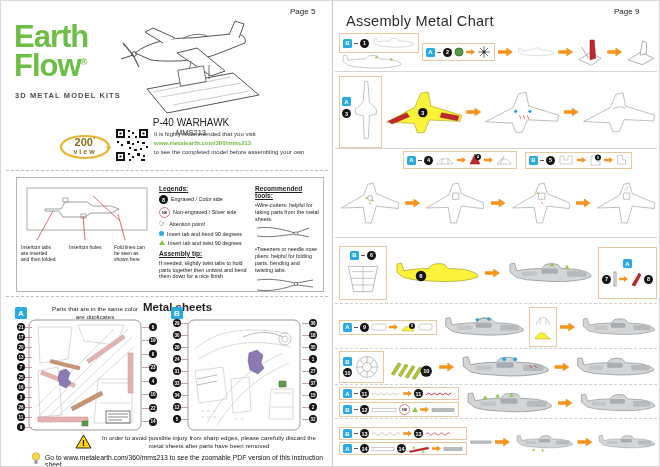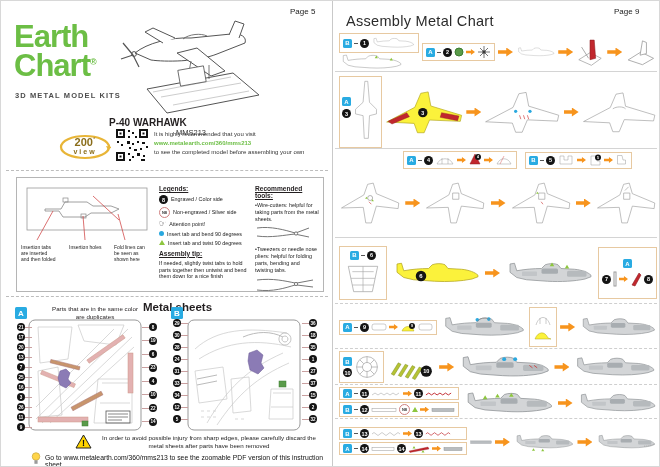--- a/index.html
+++ b/index.html
@@ -13,21 +13,21 @@
   .page-label{font-size:8px;color:#222;}
   .dashsep{border-top:1px dashed #bdbdbd;height:0;}
   .vdivider{width:1px;background:#c9c9c9;top:0;bottom:0;}
   .hline{height:1px;background:#d4d4d4;left:334px;right:2px;}
   .hdash{height:0;border-top:1px dashed #cfcfcf;left:334px;right:2px;}
   
   .logo{line-height:.92;font-weight:bold;letter-spacing:-1px;color:#6CBE45;font-size:31px;}
   .logo sup{font-size:9px;letter-spacing:0;}
   .tagline{font-size:7.5px;font-weight:bold;color:#4d4d4d;letter-spacing:1.1px;}
   
-  .model-name{font-size:10px;font-weight:bold;}
+  .model-name{font-size:10px;font-weight:normal;text-align:center;}
   .model-sku{font-size:7.5px;text-align:center;color:#333;}
   .flow-title{font-size:14.5px;color:#2b2b2b;letter-spacing:.3px;}
   
   .note{font-size:6px;line-height:1.5;color:#333;}
   .note .url{color:#6CBE45;font-weight:bold;}
   
   .legbox{border:1px solid #b5b5b5;background:#fff;}
   .coltitle{font-size:6.6px;font-weight:bold;text-decoration:underline;margin-bottom:3px;}
   .legitem{display:flex;align-items:center;gap:3px;margin:2.6px 0;}
   .legitem .lab{font-size:5.4px;line-height:1.15;color:#222;}
@@ -96,21 +96,21 @@
     </symbol>
   </defs>
 </svg>
 
 <section>
 
   <div class="abs page-label" style="left:289px;top:6px">Page 5</div>
 
   <div class="abs" style="left:13px;top:22px">
     <div class="logo"><span>Earth</span></div>
-    <div class="logo"><span>Chart</span><sup>®</sup></div>
+    <div class="logo"><span>Flow</span><sup>®</sup></div>
   </div>
   <div class="abs tagline" style="left:14px;top:90px">3D METAL MODEL KITS</div>
 
   <svg class="abs" style="left:112px;top:12px" width="156" height="102" viewBox="0 0 156 102">
     <g fill="none" stroke="#555" stroke-width="1">
       <path d="M34,76 L120,60 L146,82 L54,100 Z"></path>
       <path d="M40,79 L118,64 M48,84 L128,70 M60,92 L136,78" stroke="#aaa" stroke-width=".6"></path>
       <path d="M22,40 C34,30 58,24 78,25 L118,21 C128,20 134,24 132,30 L104,41 C84,49 52,49 38,47 Z" fill="#fff"></path>
       <path d="M64,40 L98,63 L112,58 L84,35 Z" fill="#fff"></path>
       <path d="M50,30 L32,19 L40,15 L62,25" fill="#fff"></path>

